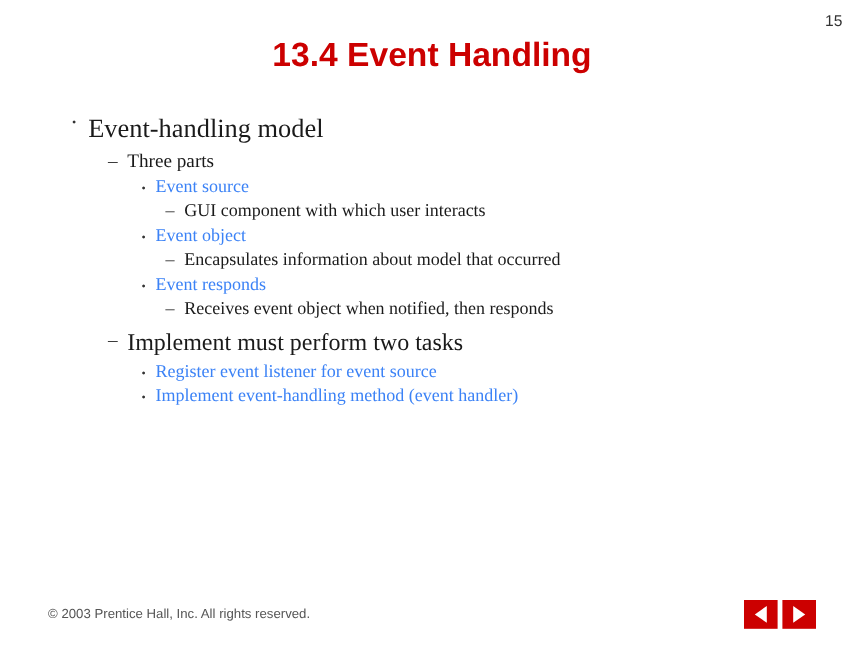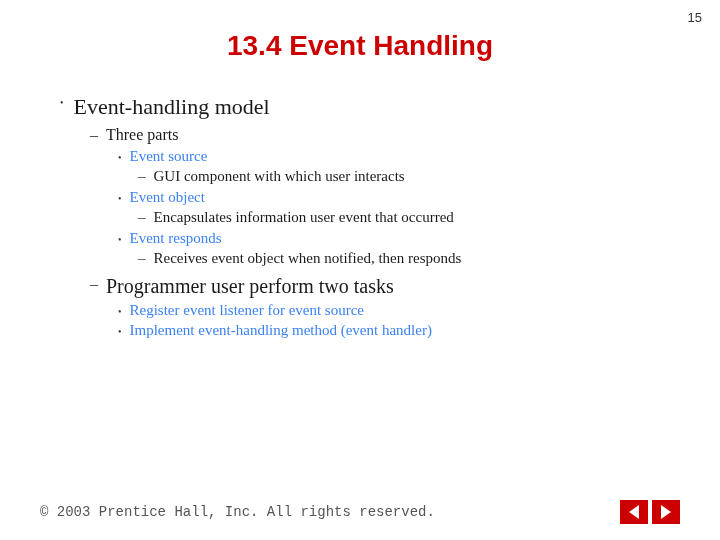--- a/index.html
+++ b/index.html
@@ -141,23 +141,23 @@
       bottom: 16px;
       left: 0;
       right: 0;
       display: flex;
       align-items: center;
       justify-content: space-between;
       padding: 0 40px;
     }
 
     .footer-text {
-      font-size: 14px;
+      font-size: 11px;
       color: #555;
-      font-family: Liberation Mono, monospace;
+      font-family: Liberation Sans, sans-serif;
     }
 
     .nav-buttons {
       display: flex;
       gap: 4px;
     }
 
     .nav-btn {
       width: 28px;
       height: 24px;
@@ -217,38 +217,38 @@
         </div>
       </div>
 
       <div class="sub-sub-section">
         <div class="sub-bullet">
           <span class="sub-bullet-marker">•</span>
           <span class="sub-bullet-text">Event object</span>
         </div>
         <div class="sub-dash">
           <span class="sub-dash-marker">–</span>
-          <span class="sub-dash-text">Encapsulates information user event that occurred</span>
+          <span class="sub-dash-text">Encapsulates information about model that occurred</span>
         </div>
       </div>
 
       <div class="sub-sub-section">
         <div class="sub-bullet">
           <span class="sub-bullet-marker">•</span>
           <span class="sub-bullet-text">Event responds</span>
         </div>
         <div class="sub-dash">
           <span class="sub-dash-marker">–</span>
           <span class="sub-dash-text">Receives event object when notified, then responds</span>
         </div>
       </div>
 
       <div class="dash-item" style="margin-top:8px;">
         <span class="dash-marker">–</span>
-        <span class="dash-text-large">Programmer user perform two tasks</span>
+        <span class="dash-text-large">Implement must perform two tasks</span>
       </div>
 
       <div class="sub-sub-section">
         <div class="sub-bullet">
           <span class="sub-bullet-marker">•</span>
           <span class="sub-bullet-text">Register event listener for event source</span>
         </div>
         <div class="sub-bullet">
           <span class="sub-bullet-marker">•</span>
           <span class="sub-bullet-text">Implement event-handling method (event handler)</span>

